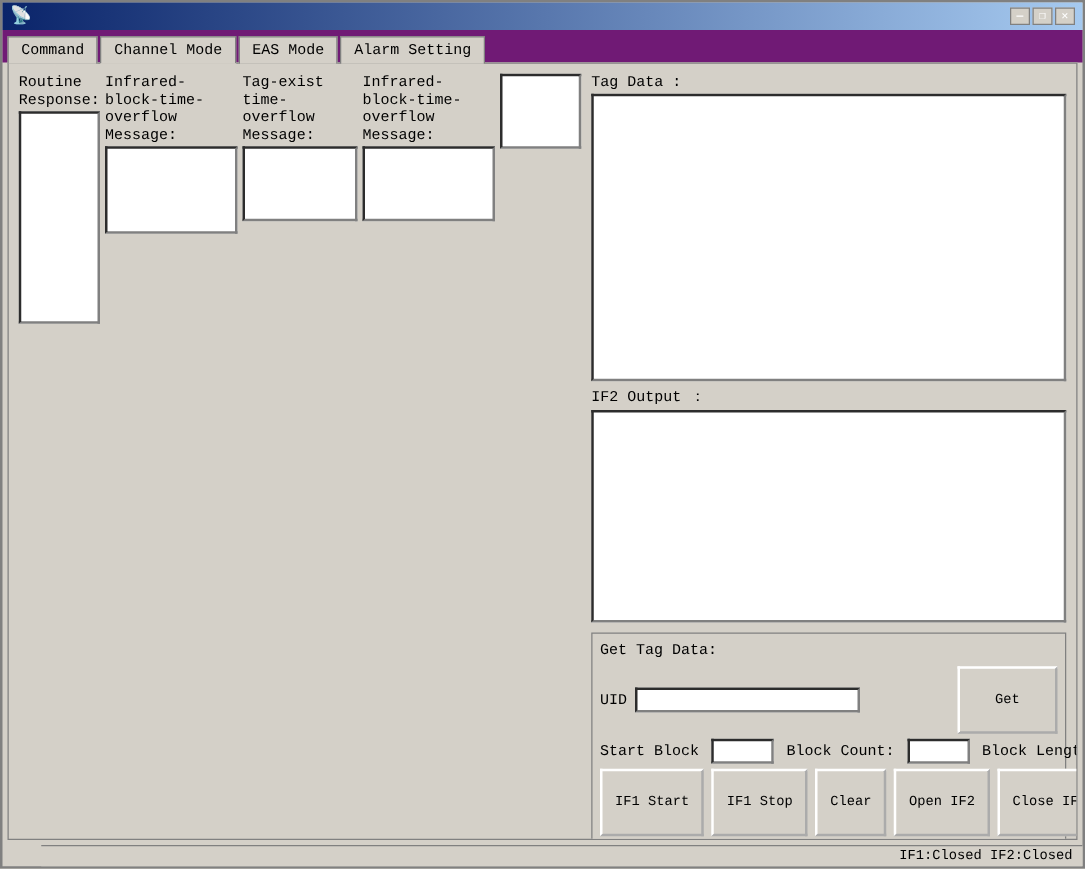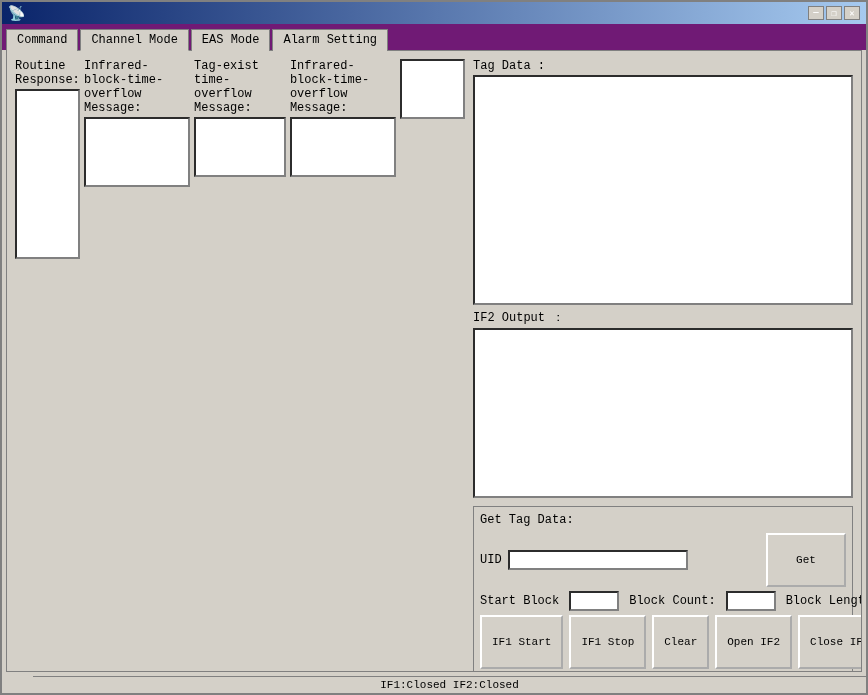--- a/index.html
+++ b/index.html
@@ -170,21 +170,21 @@
       gap: 6px;
       margin-top: 4px;
     }
     .status-bar {
       background: #d4d0c8;
       border-top: 1px solid #808080;
       padding: 2px 8px;
       font-size: 11px;
       flex-shrink: 0;
       display: flex;
-      justify-content: center;
+      justify-content: flex-end;
       margin-left: 31px;
     }
     .block-row {
       display: flex;
       align-items: center;
       gap: 10px;
       margin-bottom: 4px;
     }
   </style>
 </head>

